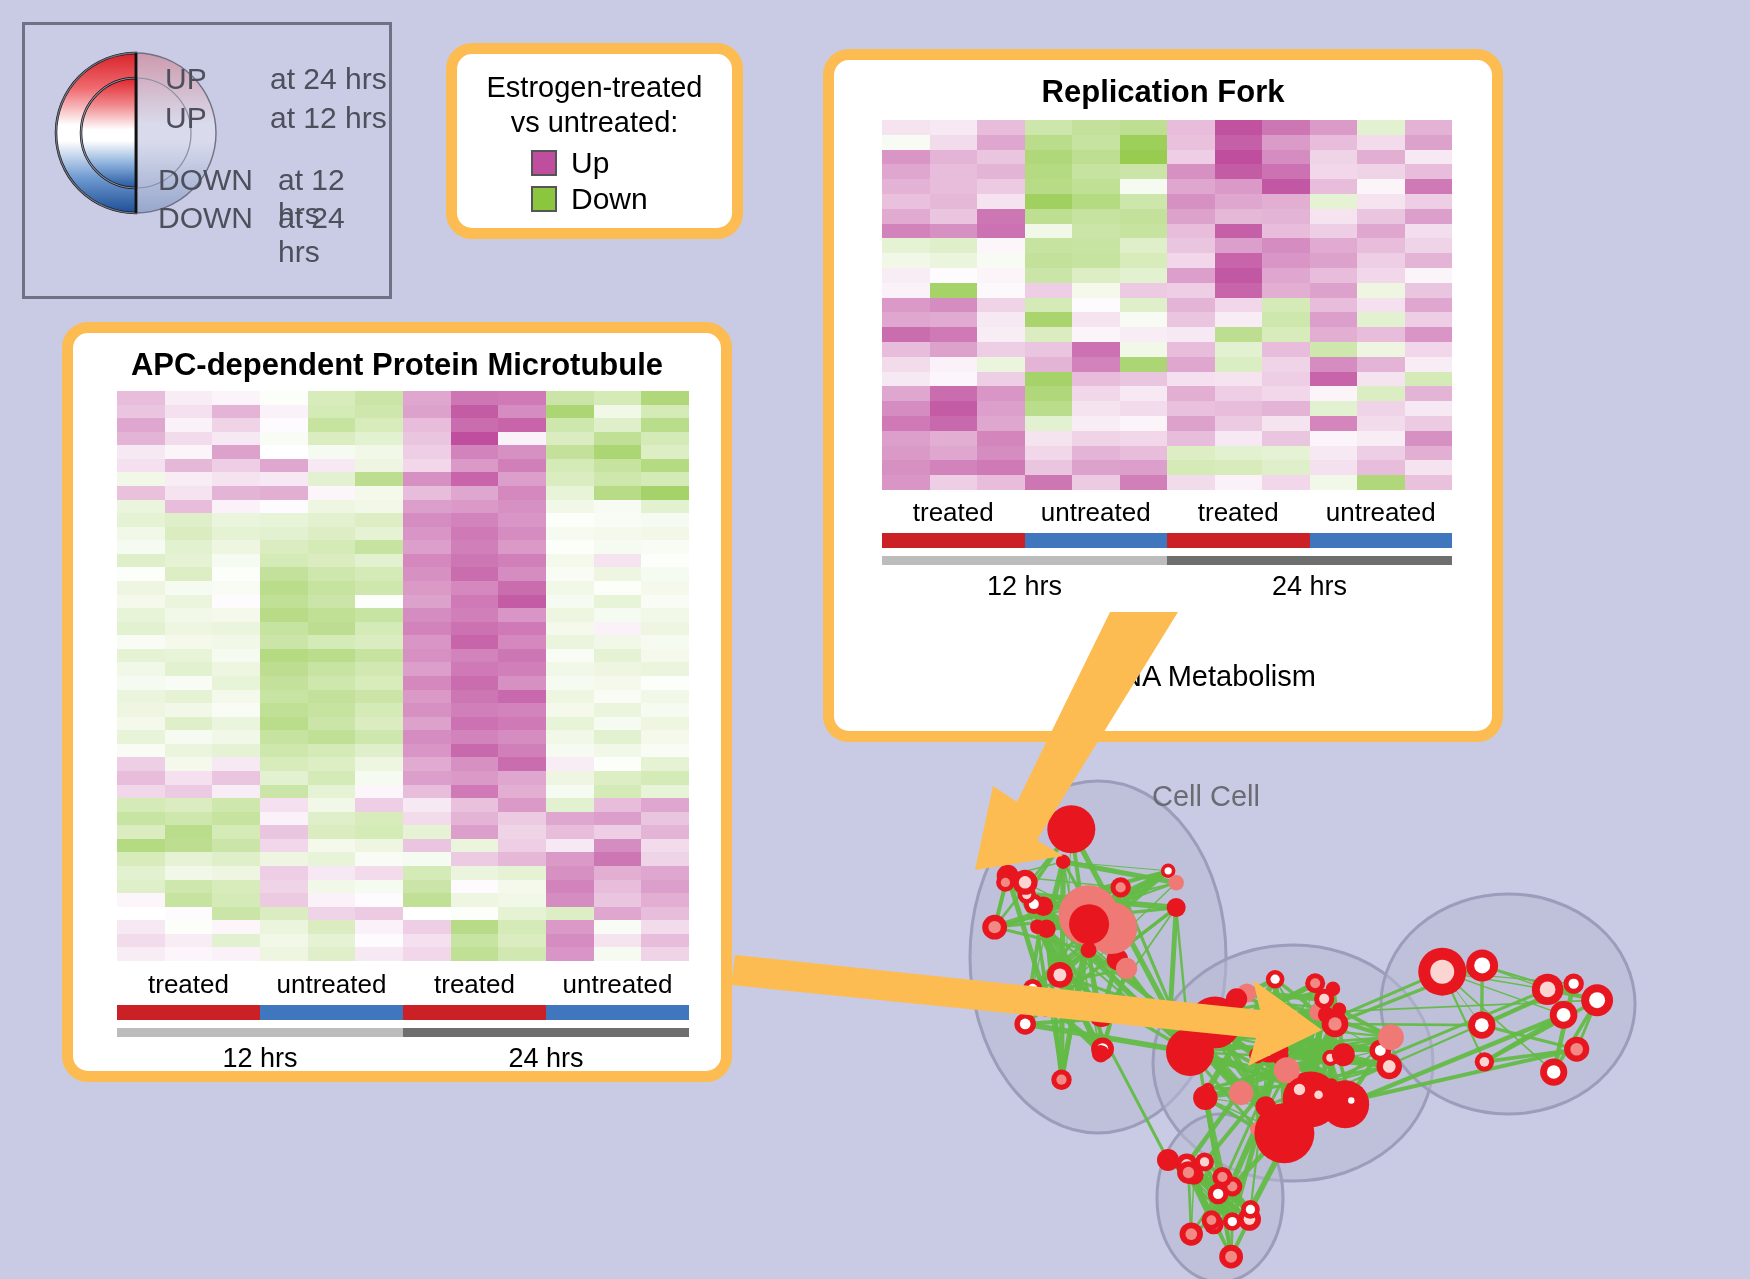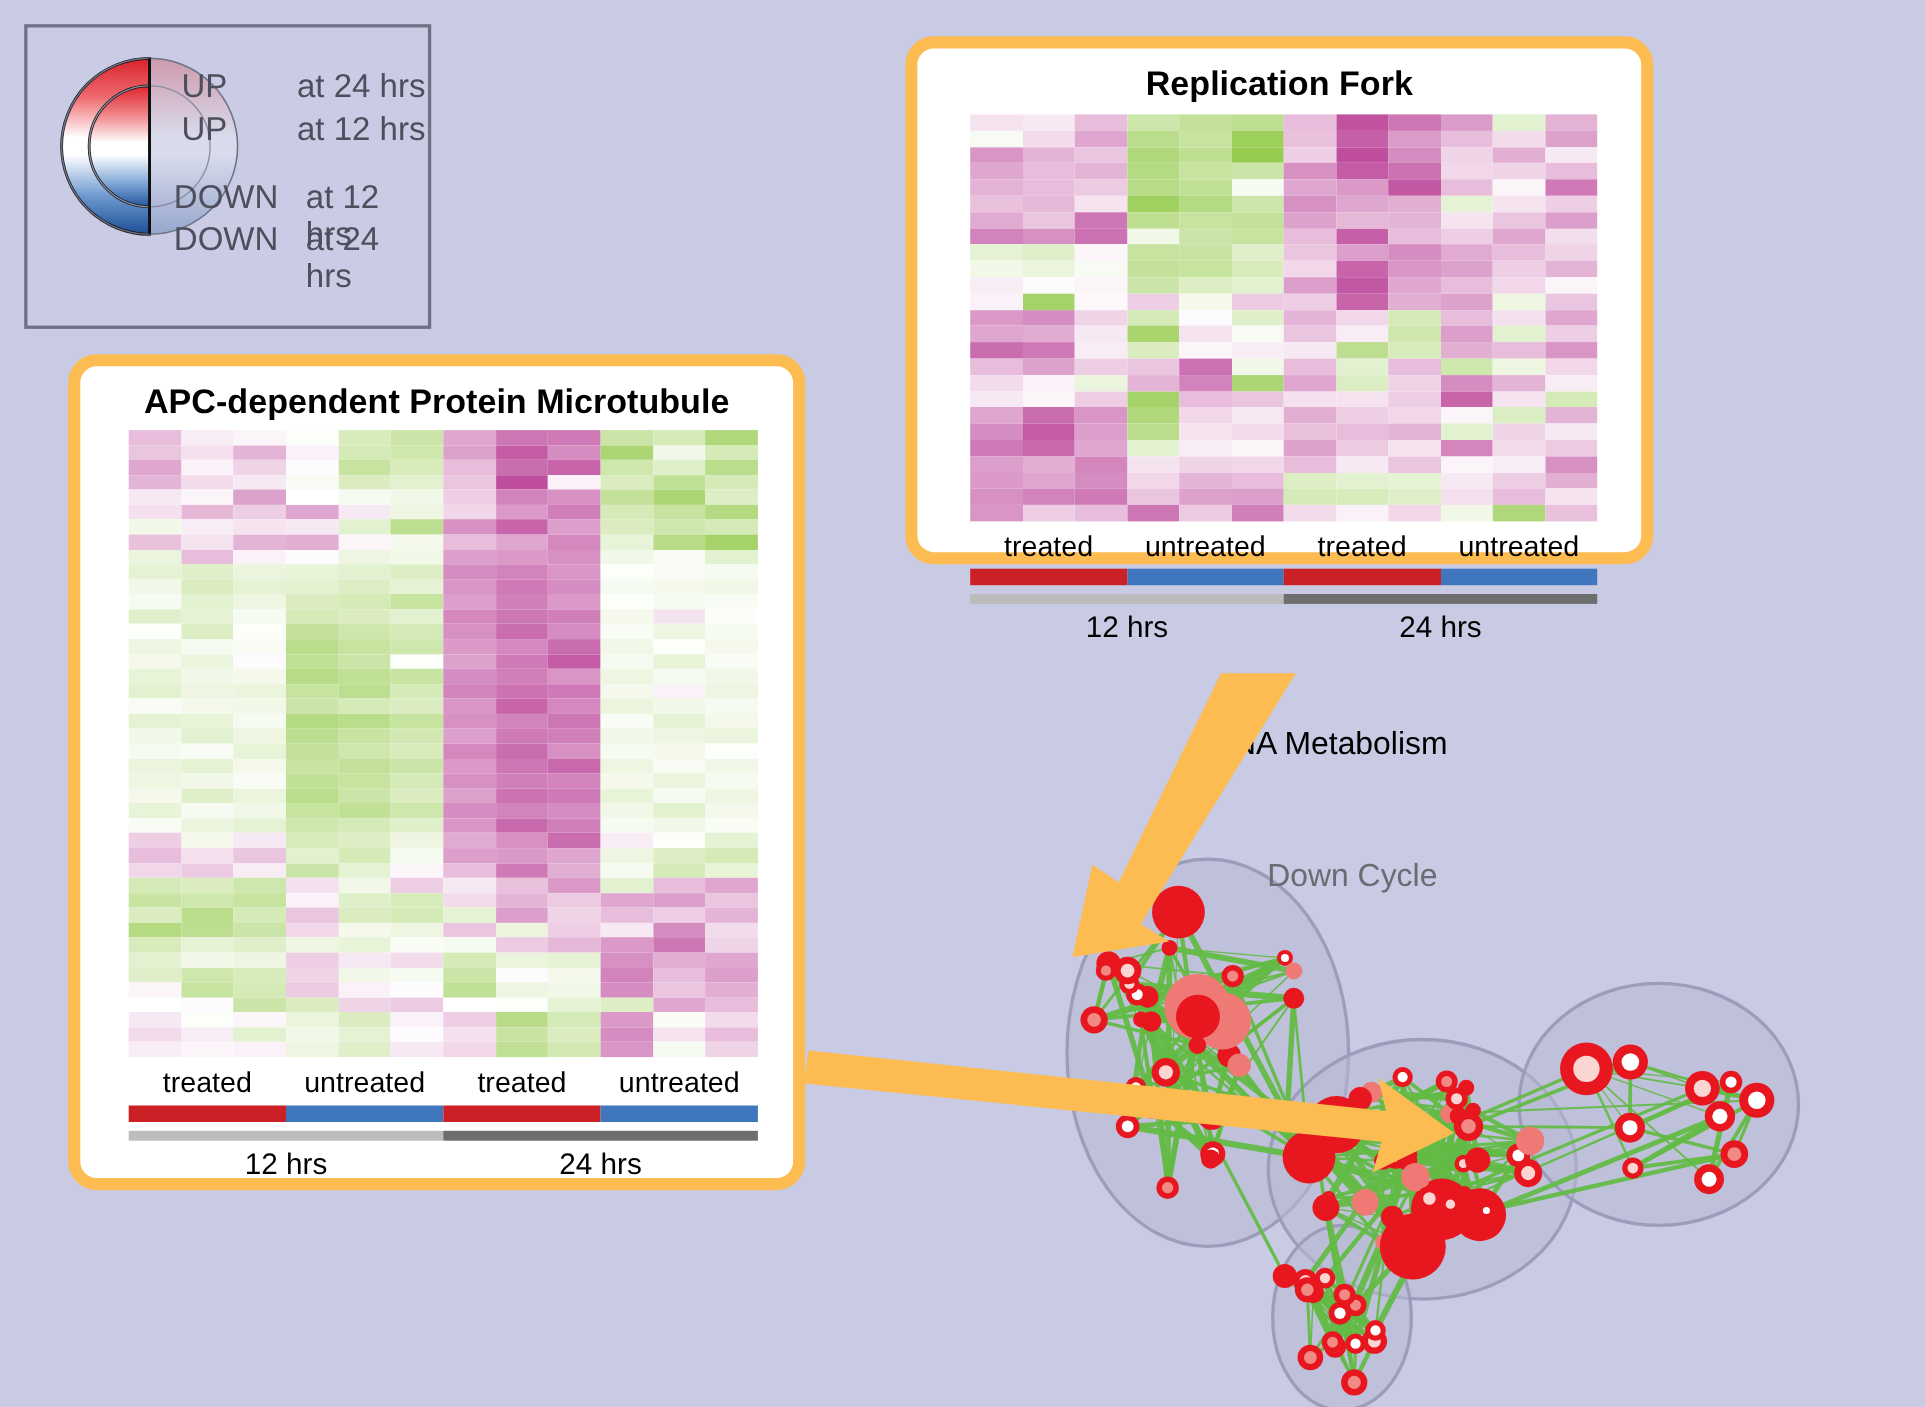--- a/index.html
+++ b/index.html
@@ -40,21 +40,21 @@
   #legend-panel .legend-head{
     text-align:center;font-size:29px;color:#000;line-height:1.2;
     margin-top:16px;
   }
   .legend-rows{margin-top:6px;padding-left:74px;}
   .legend-row{display:flex;align-items:center;gap:14px;margin-top:2px;}
   .swatch{width:26px;height:26px;border:2px solid #555;box-sizing:border-box;}
   .legend-row span.lbl{font-size:30px;color:#000;}
 
   
-  #rf-panel{left:823px;top:33px;width:680px;height:480px;}
+  #rf-panel{left:823px;top:49px;width:680px;height:693px;}
   #apc-panel{left:62px;top:322px;width:670px;height:760px;}
 
   .hm-wrap{position:absolute;}
   .hm{display:grid;}
   .hm div{width:100%;height:100%;}
 
   .axis-labels{position:absolute;display:flex;}
   .axis-labels .seg{text-align:center;font-size:26px;color:#000;}
   .cond-bar{position:absolute;display:flex;}
   .cond-bar .seg{height:15px;}
@@ -118,20 +118,36 @@
     <span class="key-lbl" style="left:245px;top:76px;">at 12 hrs</span>
     <span class="key-lbl" style="left:133px;top:138px;">DOWN</span>
     <span class="key-lbl" style="left:253px;top:138px;">at 12 hrs</span>
     <span class="key-lbl" style="left:133px;top:176px;">DOWN</span>
     <span class="key-lbl" style="left:253px;top:176px;">at 24 hrs</span>
 
     <div id="key-footer">
     </div>
   </div>
 
+  <div id="legend-panel" class="panel">
+    <div class="legend-head">
+      <div>Estrogen-treated</div>
+      <div>vs untreated:</div>
+    </div>
+    <div class="legend-rows">
+      <div class="legend-row">
+        <span class="swatch" style="background: rgb(191, 78, 158);"></span>
+        <span class="lbl">Up</span>
+      </div>
+      <div class="legend-row">
+        <span class="swatch" style="background: rgb(140, 198, 62);"></span>
+        <span class="lbl">Down</span>
+      </div>
+    </div>
+  </div>
 
   <div id="rf-panel" class="panel">
     <div class="panel-title">Replication Fork</div>
 
     <div class="hm-wrap" style="left:48px;top:60px;width:570px;height:370px;">
       <div class="hm" id="hm-rf" style="width: 570px; height: 370px; grid-template-columns: repeat(12, 1fr); grid-template-rows: repeat(25, 1fr);">
           <div style="background: rgb(245, 228, 240);"></div>
           <div style="background: rgb(247, 233, 243);"></div>
           <div style="background: rgb(231, 189, 219);"></div>
           <div style="background: rgb(205, 230, 171);"></div>
@@ -1477,21 +1493,21 @@
         <circle cx="414.55684740505023" cy="561.8790830237742" r="4.701570332144187" fill="#fbd5d2"></circle>
         <circle cx="421.40074761326855" cy="620.1234928280246" r="9.844085544740821" fill="#e8161f"></circle>
         <circle cx="421.40074761326855" cy="620.1234928280246" r="4.9220427723704105" fill="#f18a85"></circle>
         <circle cx="398.4540906221419" cy="572.5488680056459" r="11.349539638659703" fill="#e8161f"></circle>
         <circle cx="398.4540906221419" cy="572.5488680056459" r="5.6747698193298515" fill="#f18a85"></circle>
         <circle cx="400" cy="452" r="24" fill="#e8161f"></circle>
         <circle cx="378" cy="560" r="11" fill="#e8161f"></circle>
       </svg>
 
     <span class="net-label" style="left:310px;top:60px;color:#000;">DNA Metabolism</span>
-    <span class="net-label" style="left:362px;top:180px;color:#6b6b73;">Down Cycle</span>
+    <span class="net-label" style="left:362px;top:180px;color:#6b6b73;">Cell Cell</span>
   </div>
 
   <svg class="arrow-svg" viewBox="0 0 1750 1279">
 
     <path d="M1110,612 L1178,612 L1037,840 L1063,856 L975,870 L993,786 L1017,802 Z" fill="#fcbc52"></path>
 
     <path d="M735,955 L1260,1010 L1253,980 L1322,1030 L1248,1066 L1256,1038 L731,985 Z" fill="#fcbc52"></path>
   </svg>
 
 </div>

